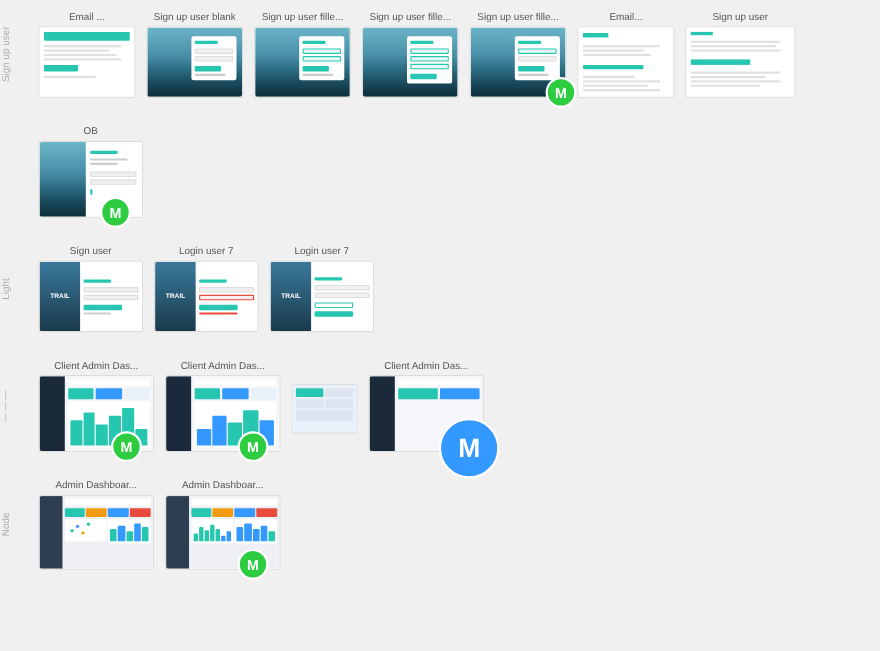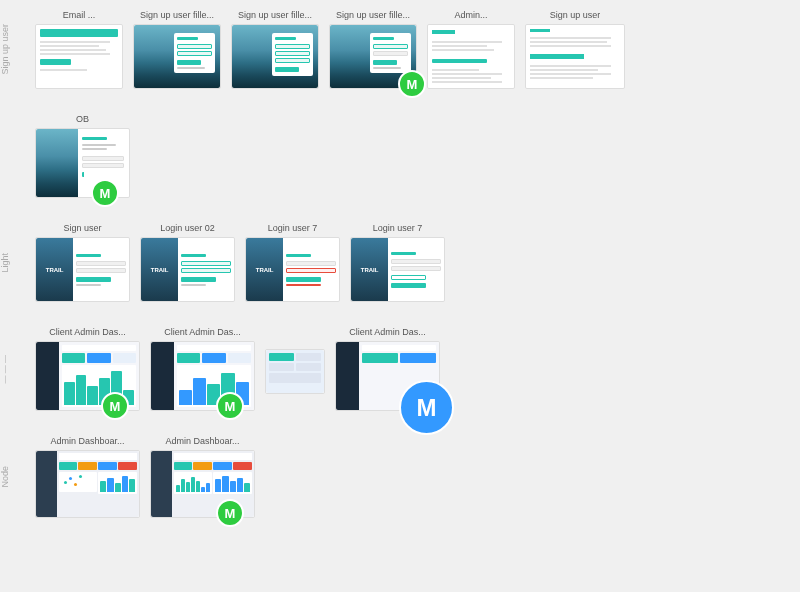--- a/index.html
+++ b/index.html
@@ -468,20 +468,35 @@
                   <div class="email-body-line" style="width:75%"></div>
                   <div class="email-body-line" style="width:85%"></div>
                   <div class="email-body-line"></div>
                   <div class="email-btn"></div>
                   <div class="email-body-line" style="width:60%"></div>
                 </div>
               </div>
             </div>
           </div>
 
+          <div class="frame-item">
+            <div class="frame-label">Sign up user blank</div>
+            <div class="frame-thumb thumb-sm">
+              <div class="thumb-inner" style="position:relative;">
+                <div class="bg-mountain"></div>
+                <div class="form-overlay">
+                  <div class="form-title-bar"></div>
+                  <div class="form-field-line"></div>
+                  <div class="form-field-line"></div>
+                  <div class="form-btn"></div>
+                  <div class="small-text-line"></div>
+                </div>
+              </div>
+            </div>
+          </div>
 
           <div class="frame-item">
             <div class="frame-label">Sign up user fille...</div>
             <div class="frame-thumb thumb-sm">
               <div class="thumb-inner" style="position:relative;">
                 <div class="bg-mountain"></div>
                 <div class="form-overlay">
                   <div class="form-title-bar"></div>
                   <div class="form-field-line" style="background:#e8f8f5;border-color:#26c6b0;"></div>
                   <div class="form-field-line" style="background:#e8f8f5;border-color:#26c6b0;"></div>
@@ -519,21 +534,21 @@
                   <div class="form-field-line"></div>
                   <div class="form-btn"></div>
                   <div class="small-text-line"></div>
                 </div>
               </div>
               <div class="badge-m" style="bottom:-10px;right:-10px;">M</div>
             </div>
           </div>
 
           <div class="frame-item">
-            <div class="frame-label">Admin...</div>
+            <div class="frame-label">Email...</div>
             <div class="frame-thumb thumb-sm">
               <div class="thumb-inner verify-thumb">
                 <div class="verify-logo"></div>
                 <div style="height:3px;"></div>
                 <div class="verify-text-block"></div>
                 <div class="verify-text-block" style="width:70%"></div>
                 <div class="verify-text-block" style="width:80%"></div>
                 <div style="height:2px;"></div>
                 <div class="form-btn"></div>
                 <div style="height:2px;"></div>
@@ -613,37 +628,20 @@
                   <div class="form-title-bar" style="width:50%"></div>
                   <div class="form-field-line"></div>
                   <div class="form-field-line"></div>
                   <div class="form-btn"></div>
                   <div class="small-text-line" style="width:50%"></div>
                 </div>
               </div>
             </div>
           </div>
 
-          <div class="frame-item">
-            <div class="frame-label">Login user 02</div>
-            <div class="frame-thumb thumb-login">
-              <div class="thumb-inner" style="position:relative;">
-                <div class="login-left">
-                  <div class="login-logo">TRAIL</div>
-                </div>
-                <div class="login-right">
-                  <div class="form-title-bar" style="width:50%"></div>
-                  <div class="form-field-line" style="background:#e8f8f5;border-color:#26c6b0;"></div>
-                  <div class="form-field-line" style="background:#e8f8f5;border-color:#26c6b0;"></div>
-                  <div class="form-btn"></div>
-                  <div class="small-text-line" style="width:50%"></div>
-                </div>
-              </div>
-            </div>
-          </div>
 
           <div class="frame-item">
             <div class="frame-label">Login user 7</div>
             <div class="frame-thumb thumb-login">
               <div class="thumb-inner" style="position:relative;">
                 <div class="login-left">
                   <div class="login-logo">TRAIL</div>
                 </div>
                 <div class="login-right">
                   <div class="form-title-bar" style="width:50%"></div>

